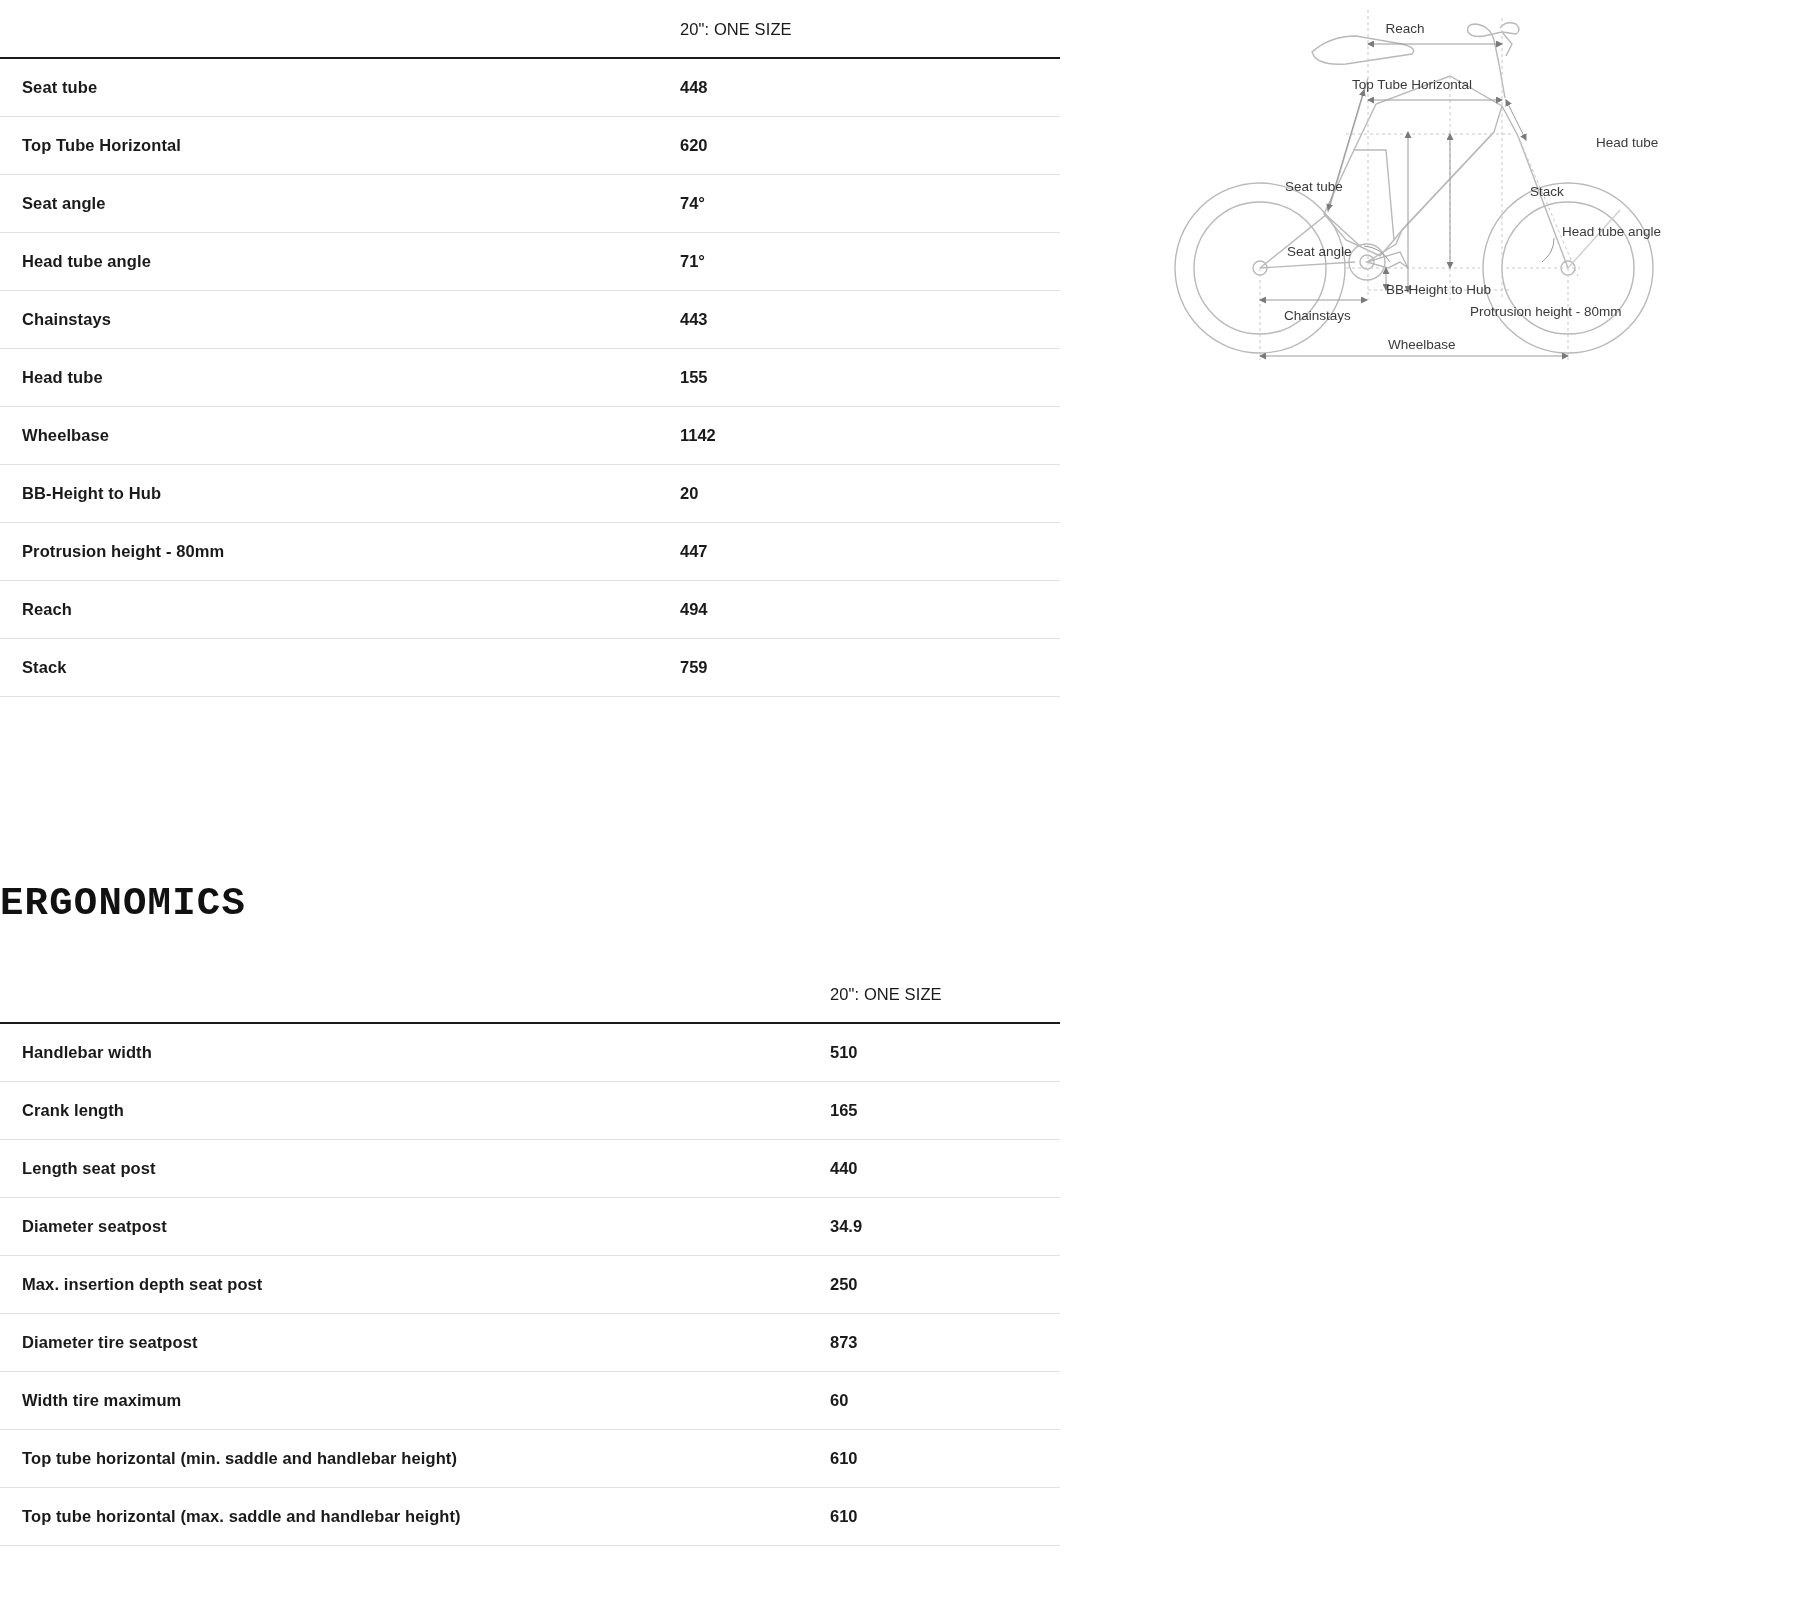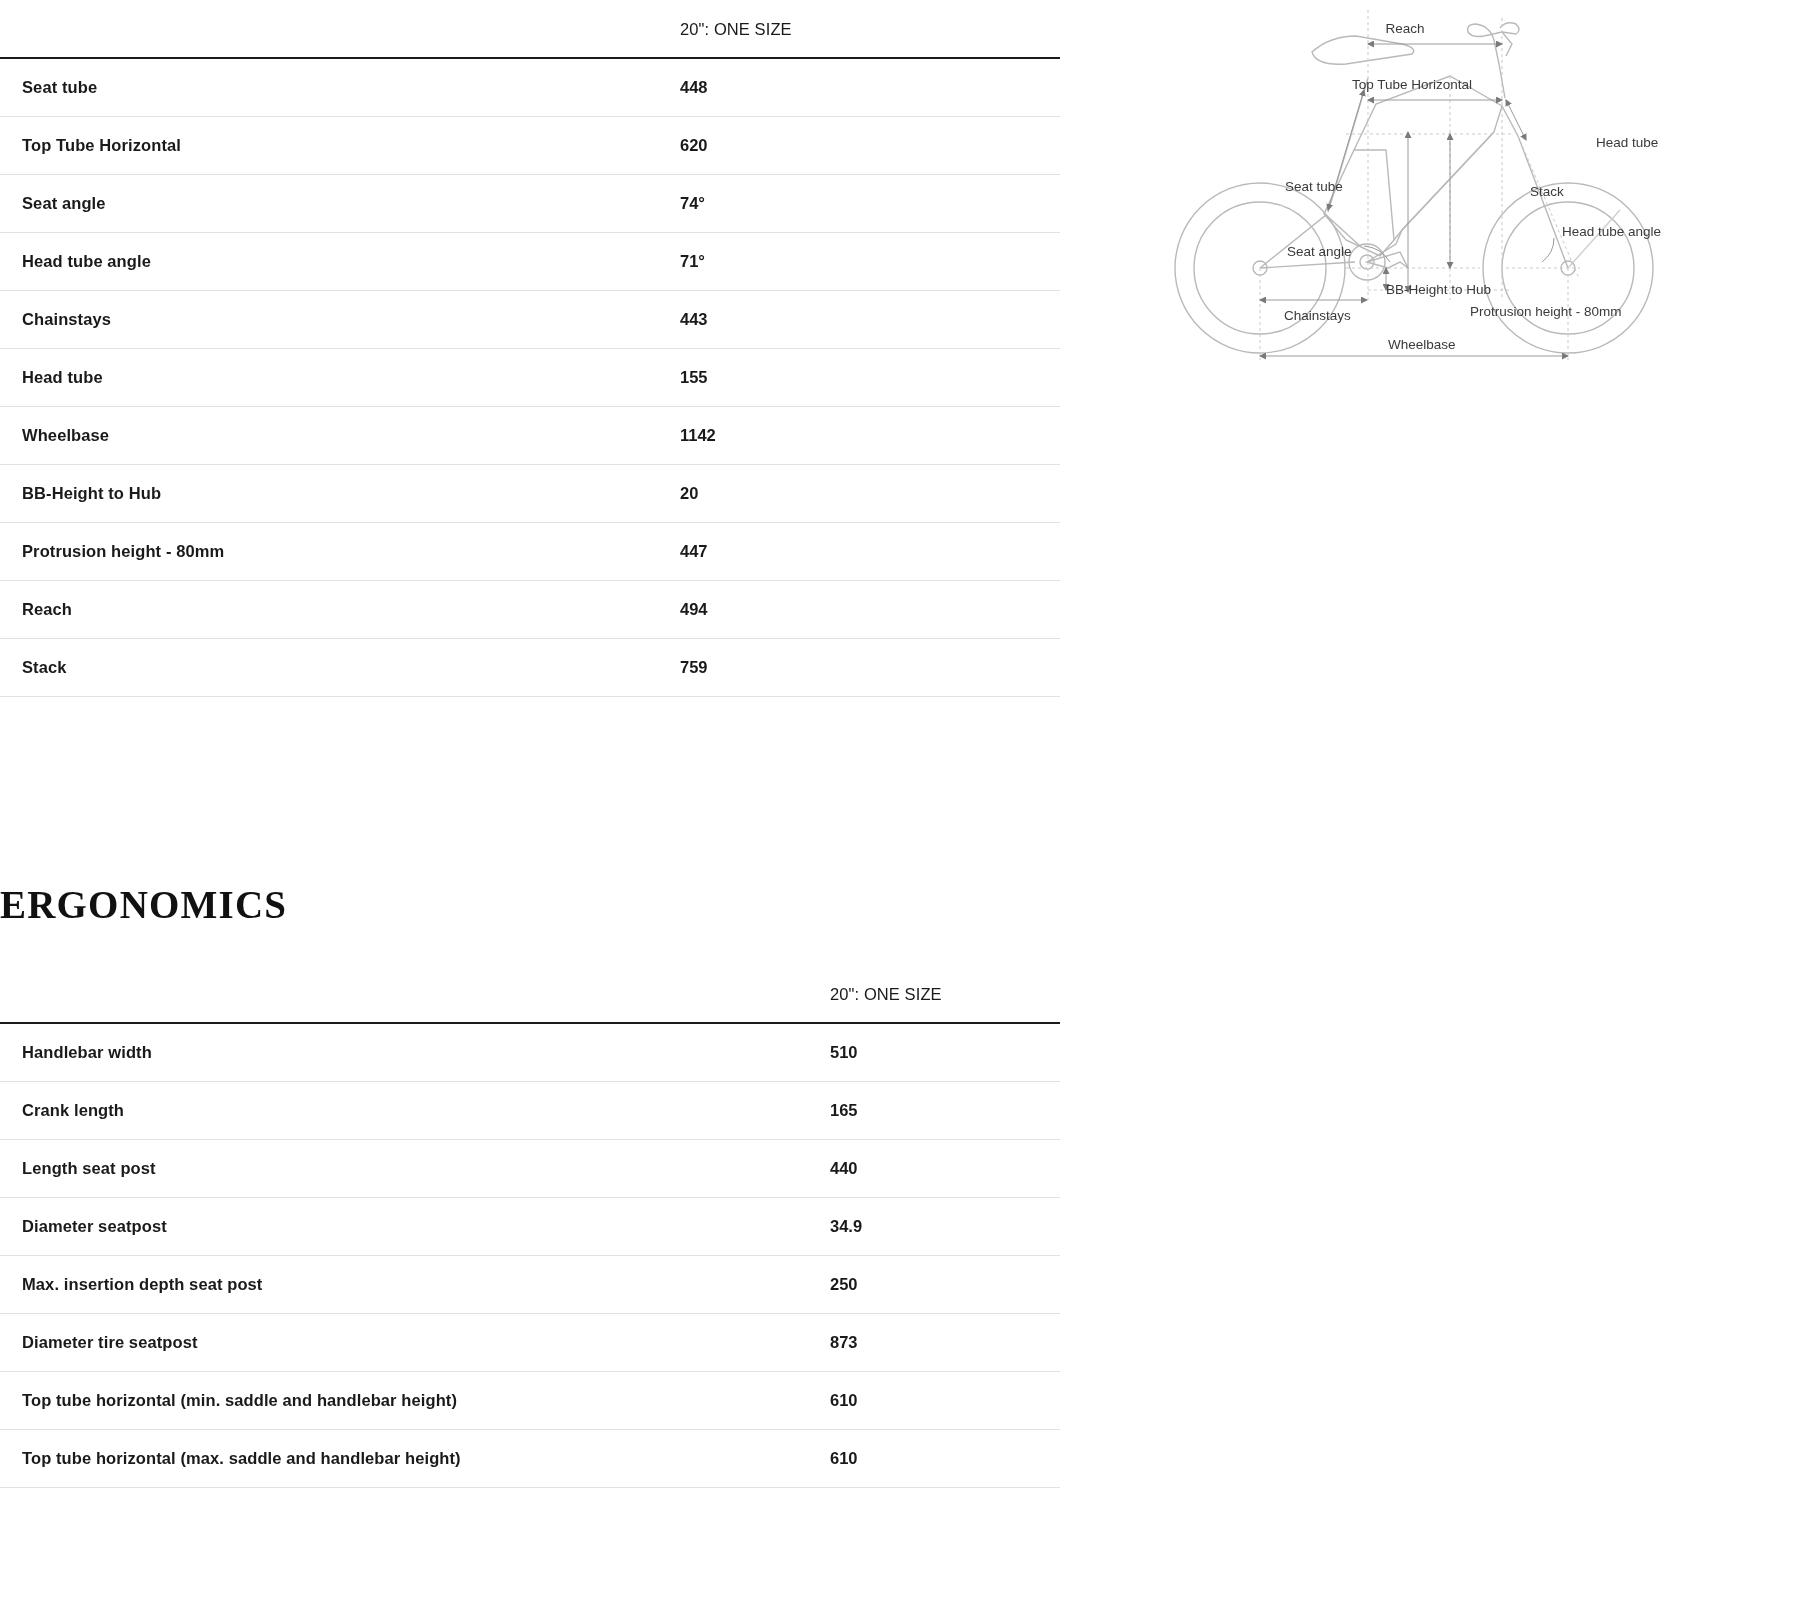--- a/index.html
+++ b/index.html
@@ -71,21 +71,21 @@
   
   .section-title {
     position: absolute;
     left: 0;
     top: 885px;
     font-size: 39px;
     font-weight: bold;
     letter-spacing: 1.2px;
     line-height: 1;
     color: #111;
-    font-family: Liberation Serif, serif;
+    font-family: Liberation Mono, monospace;
   }
 
   
   .diagram {
     position: absolute;
     left: 1150px;
     top: 0px;
     width: 640px;
     height: 450px;
   }
@@ -193,20 +193,24 @@
           <td class="lbl">Diameter seatpost</td>
           <td class="val">34.9</td>
         </tr>
         <tr>
           <td class="lbl">Max. insertion depth seat post</td>
           <td class="val">250</td>
         </tr>
         <tr>
           <td class="lbl">Diameter tire seatpost</td>
           <td class="val">873</td>
+        </tr>
+        <tr>
+          <td class="lbl">Width tire maximum</td>
+          <td class="val">60</td>
         </tr>
         <tr>
           <td class="lbl">Top tube horizontal (min. saddle and handlebar height)</td>
           <td class="val">610</td>
         </tr>
         <tr>
           <td class="lbl">Top tube horizontal (max. saddle and handlebar height)</td>
           <td class="val">610</td>
         </tr>
       </tbody>

